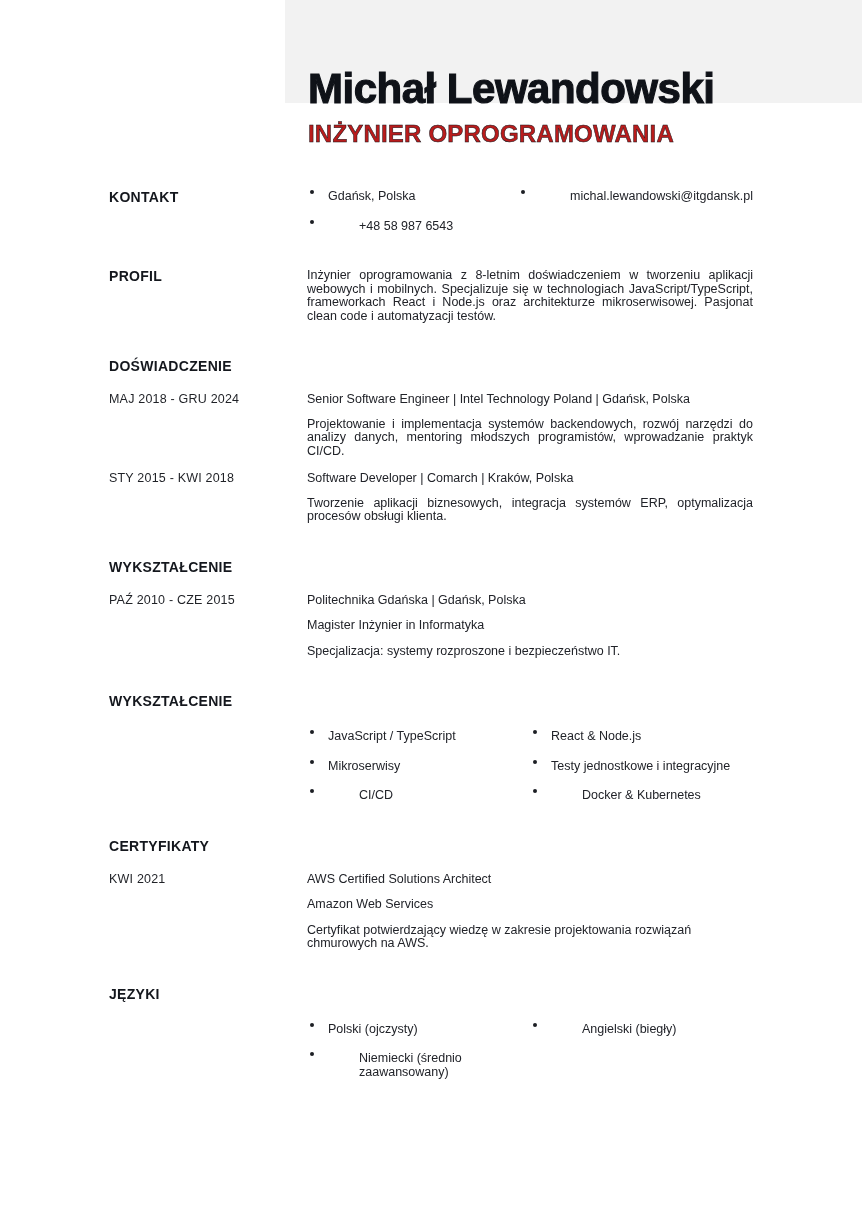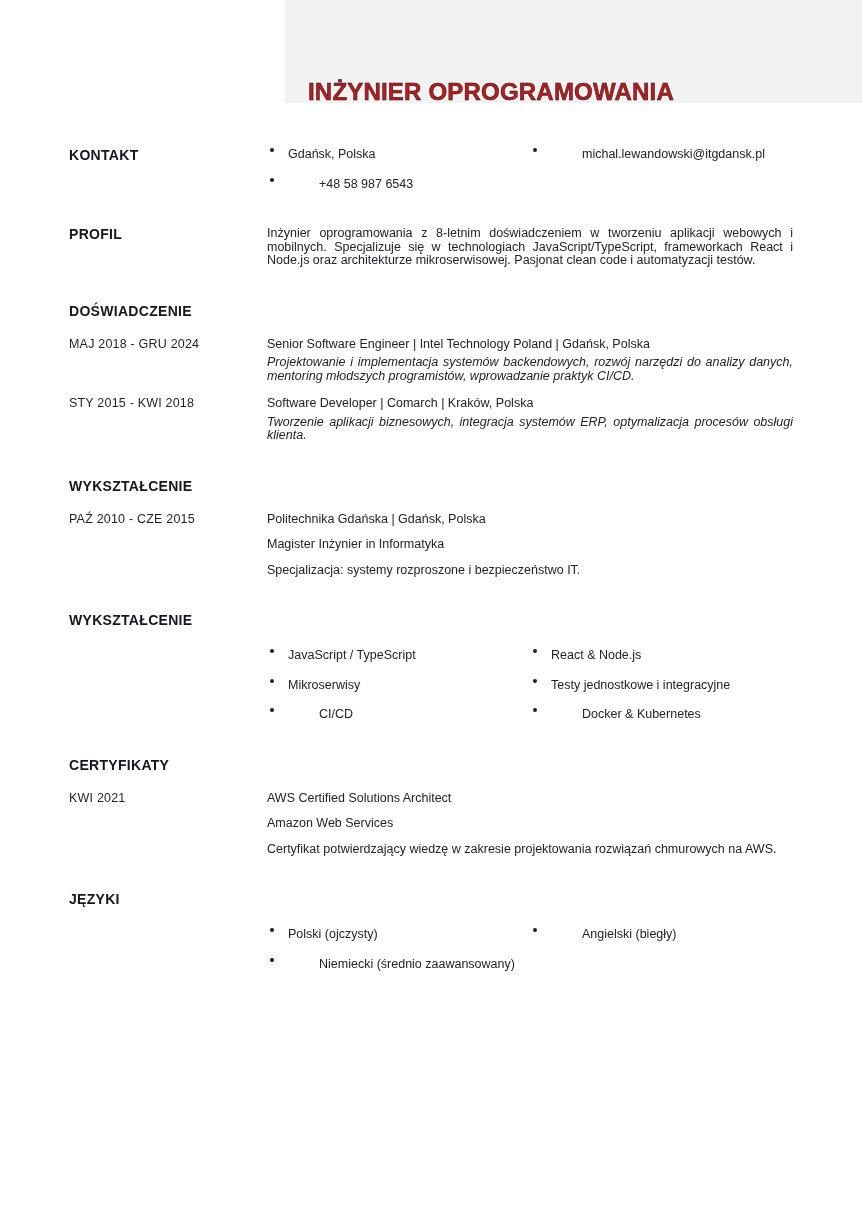--- a/index.html
+++ b/index.html
@@ -19,21 +19,21 @@
     color:#0f1218; letter-spacing:-0.5px;
     -webkit-text-stroke:1.1px #0f1218;
   }
   .job-title {
     margin-top:12px; font-size:24px; font-weight:800; line-height:24px;
     color:#b91c1c; letter-spacing:0.2px;
     -webkit-text-stroke:0.5px #12151b;
   }
 
   
-  main { margin-top:44px; padding:0 69px; }
+  main { margin-top:44px; padding:0 109px; }
   .section { margin-bottom:36px; }
   .row { display:grid; grid-template-columns:198px 1fr; align-items:start; }
   .sec-label {
     font-size:14px; font-weight:700; line-height:14px;
     color:#14171d; letter-spacing:0.3px;
   }
   .sec-body { margin-top:20px; }
   .sec-body.lists { margin-top:22px; }
 
   .body-text { font-size:12.5px; line-height:13.5px; color:#212329; }
@@ -46,34 +46,35 @@
   ul.blist li { display:flex; align-items:flex-start; margin-bottom:16px; }
   ul.blist li:last-child { margin-bottom:0;gap:31px; }
   .dot {
     width:4px; height:4px; border-radius:50%; background:#1c1e24;
     margin-right:14px; flex:none;
   }
 
   
   .entry { margin-bottom:14px; }
   .entry:last-child { margin-bottom:0; }
-  .entry-desc { margin-top:5px;font-style:italic; }
+  .entry-desc { margin-top:11px; }
 
   
   .stack > div { margin-bottom:12px; }
   .stack > div:last-child { margin-bottom:0; }
 </style>
 </head>
 <body>
 
 <div class="page">
 
   <div class="header-bg"></div>
 
   <header class="header-content">
+    <div class="name">Michał Lewandowski</div>
     <div class="job-title">INŻYNIER OPROGRAMOWANIA</div>
   </header>
 
   <main>
 
     <section class="section">
       <div class="row">
         <div class="sec-label">KONTAKT</div>
         <div class="cols">
           <ul class="blist">

